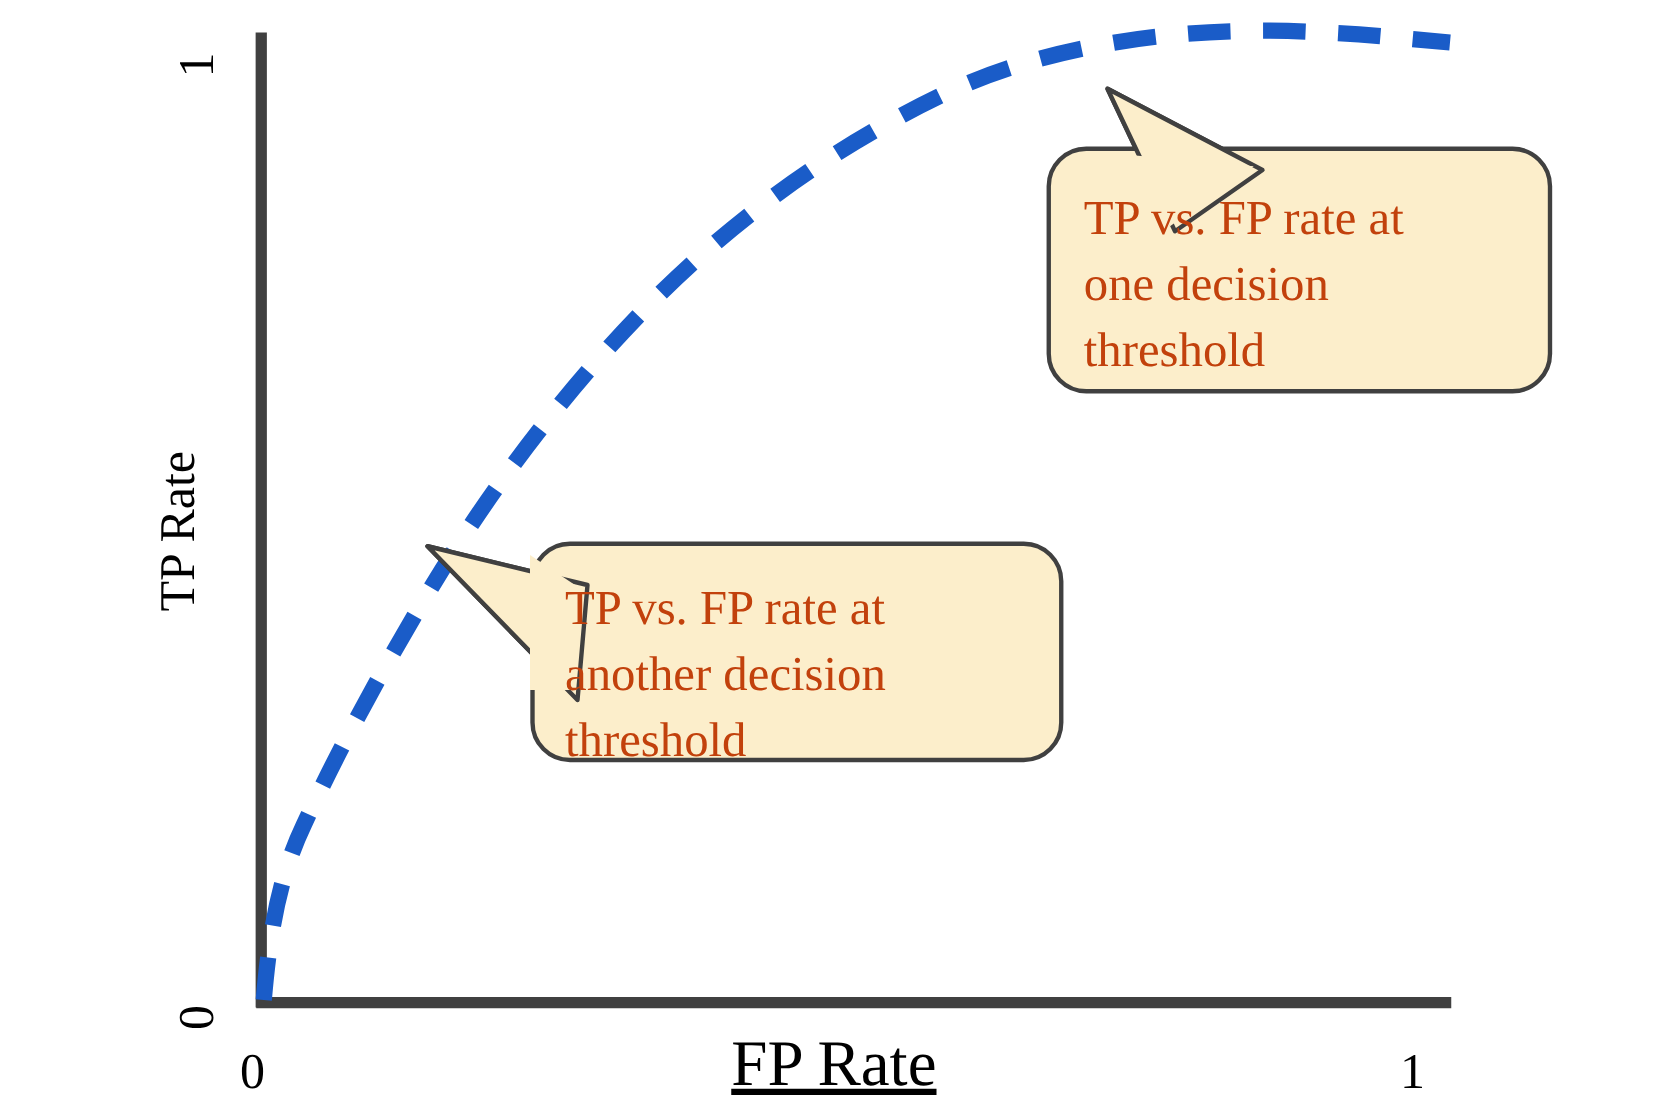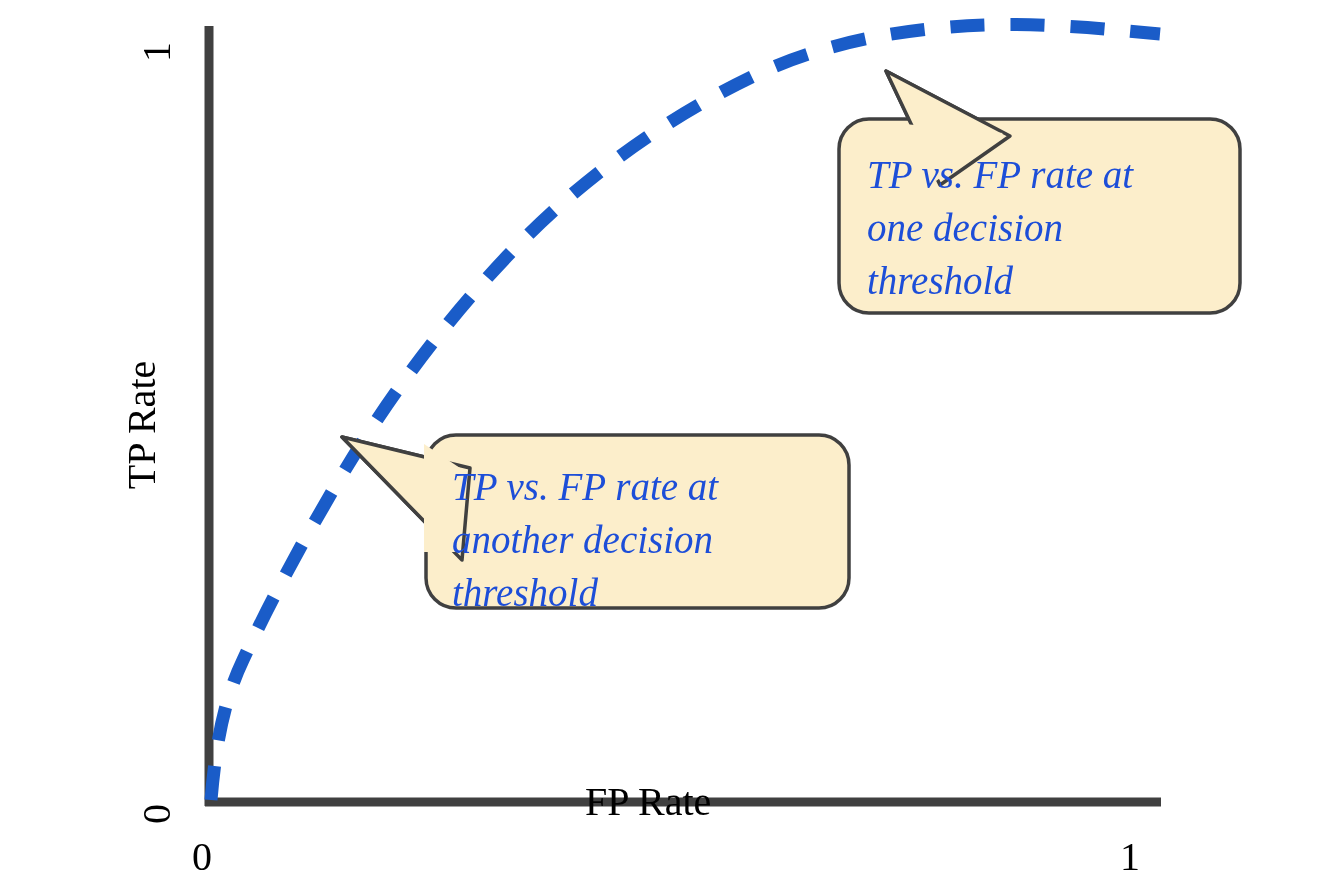--- a/index.html
+++ b/index.html
@@ -30,38 +30,37 @@
     left:0;top:0;font-size:40px;
     transform-origin:0 0;
     transform:translate(133px,62px) rotate(-90deg);
   }
   #ylabel-zero{
     left:0;top:0;font-size:40px;
     transform-origin:0 0;
     transform:translate(133px,824px) rotate(-90deg);
   }
   #xlabel-title{
-    left:585px;top:778px;font-size:40px;
+    left:585px;top:822px;font-size:52px;text-decoration:underline;
   }
   #xlabel-zero{
     left:192px;top:833px;font-size:40px;
   }
   #xlabel-one{
     left:1120px;top:833px;font-size:40px;
   }
 
   .callout-text{
     position:absolute;
-    color:#1d4ed8;
+    color:#c2410c;
     font-family:"Liberation Serif","DejaVu Serif",serif;
     font-size:39px;
     line-height:53px;
     white-space:pre-line;
     user-select:none;
-    font-style:italic;
   }
   #callout-upper-text{left:867px;top:148px;width:360px;}
   #callout-lower-text{left:452px;top:460px;width:380px;}
 </style>
 </head>
 <body>
 
 <div id="root">
 
   <svg class="canvas" viewBox="0 0 1337 893">

